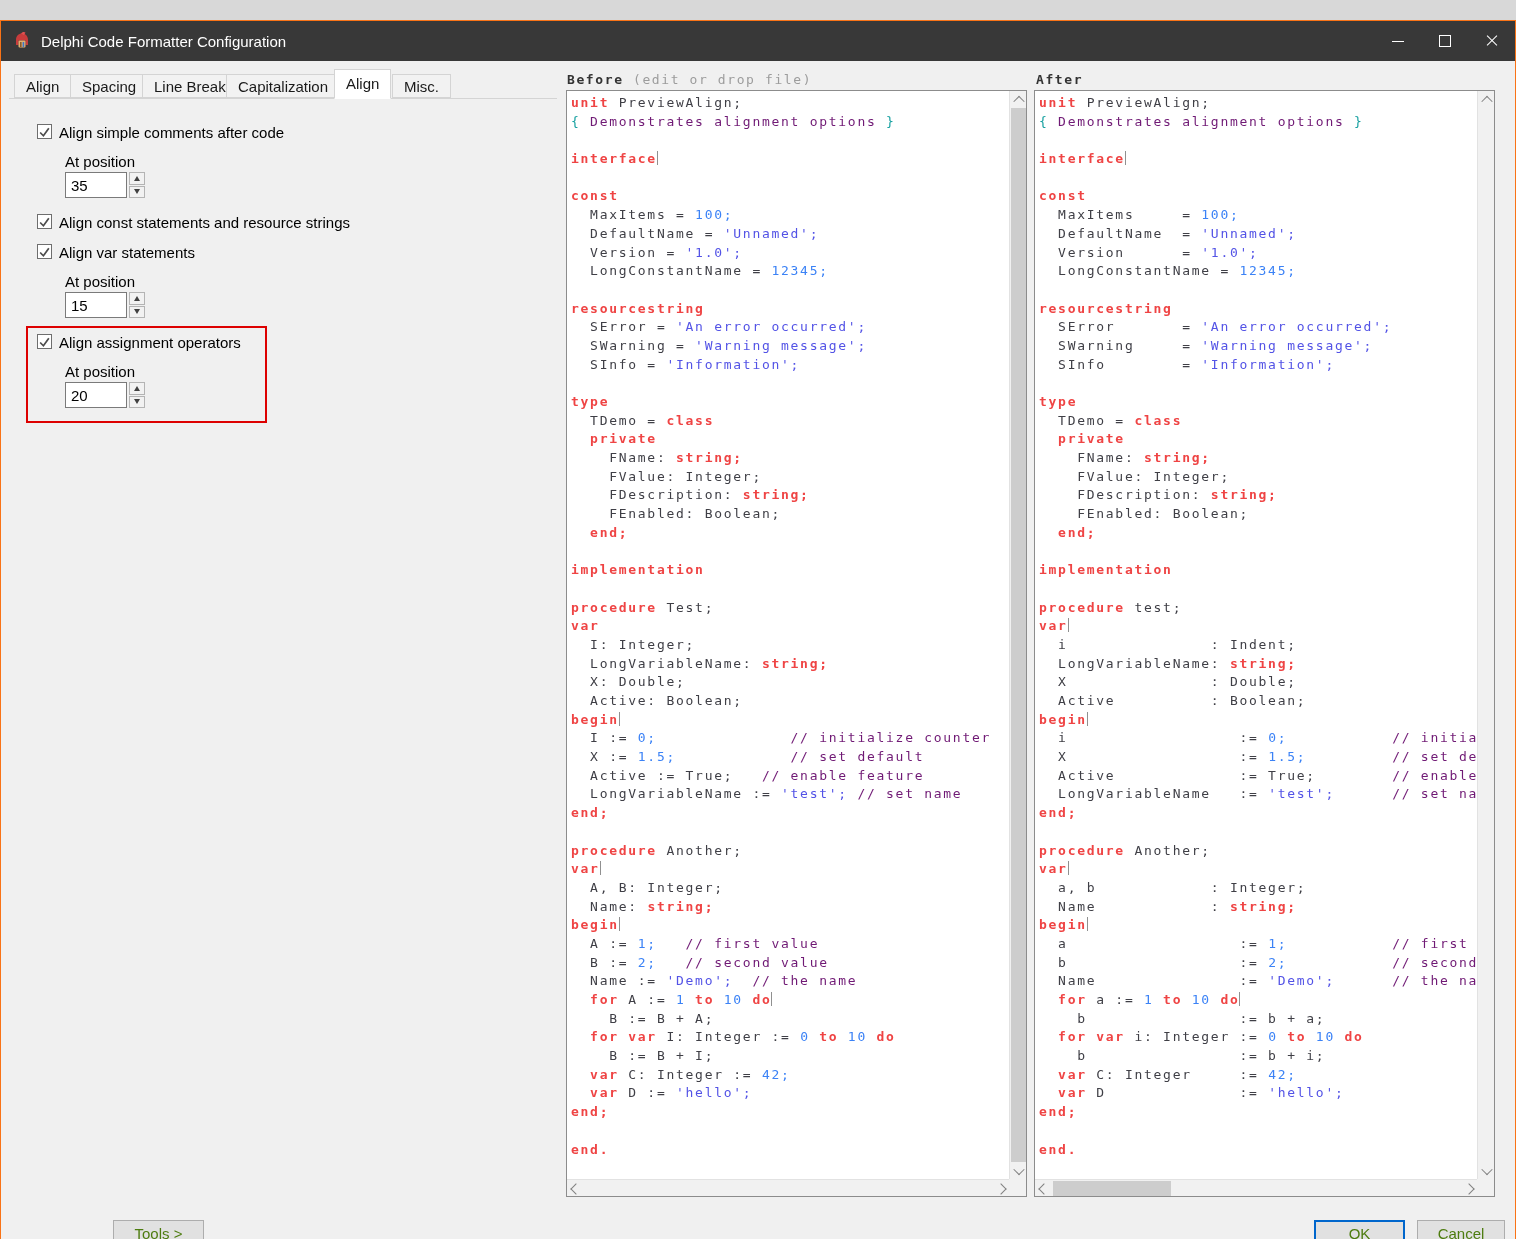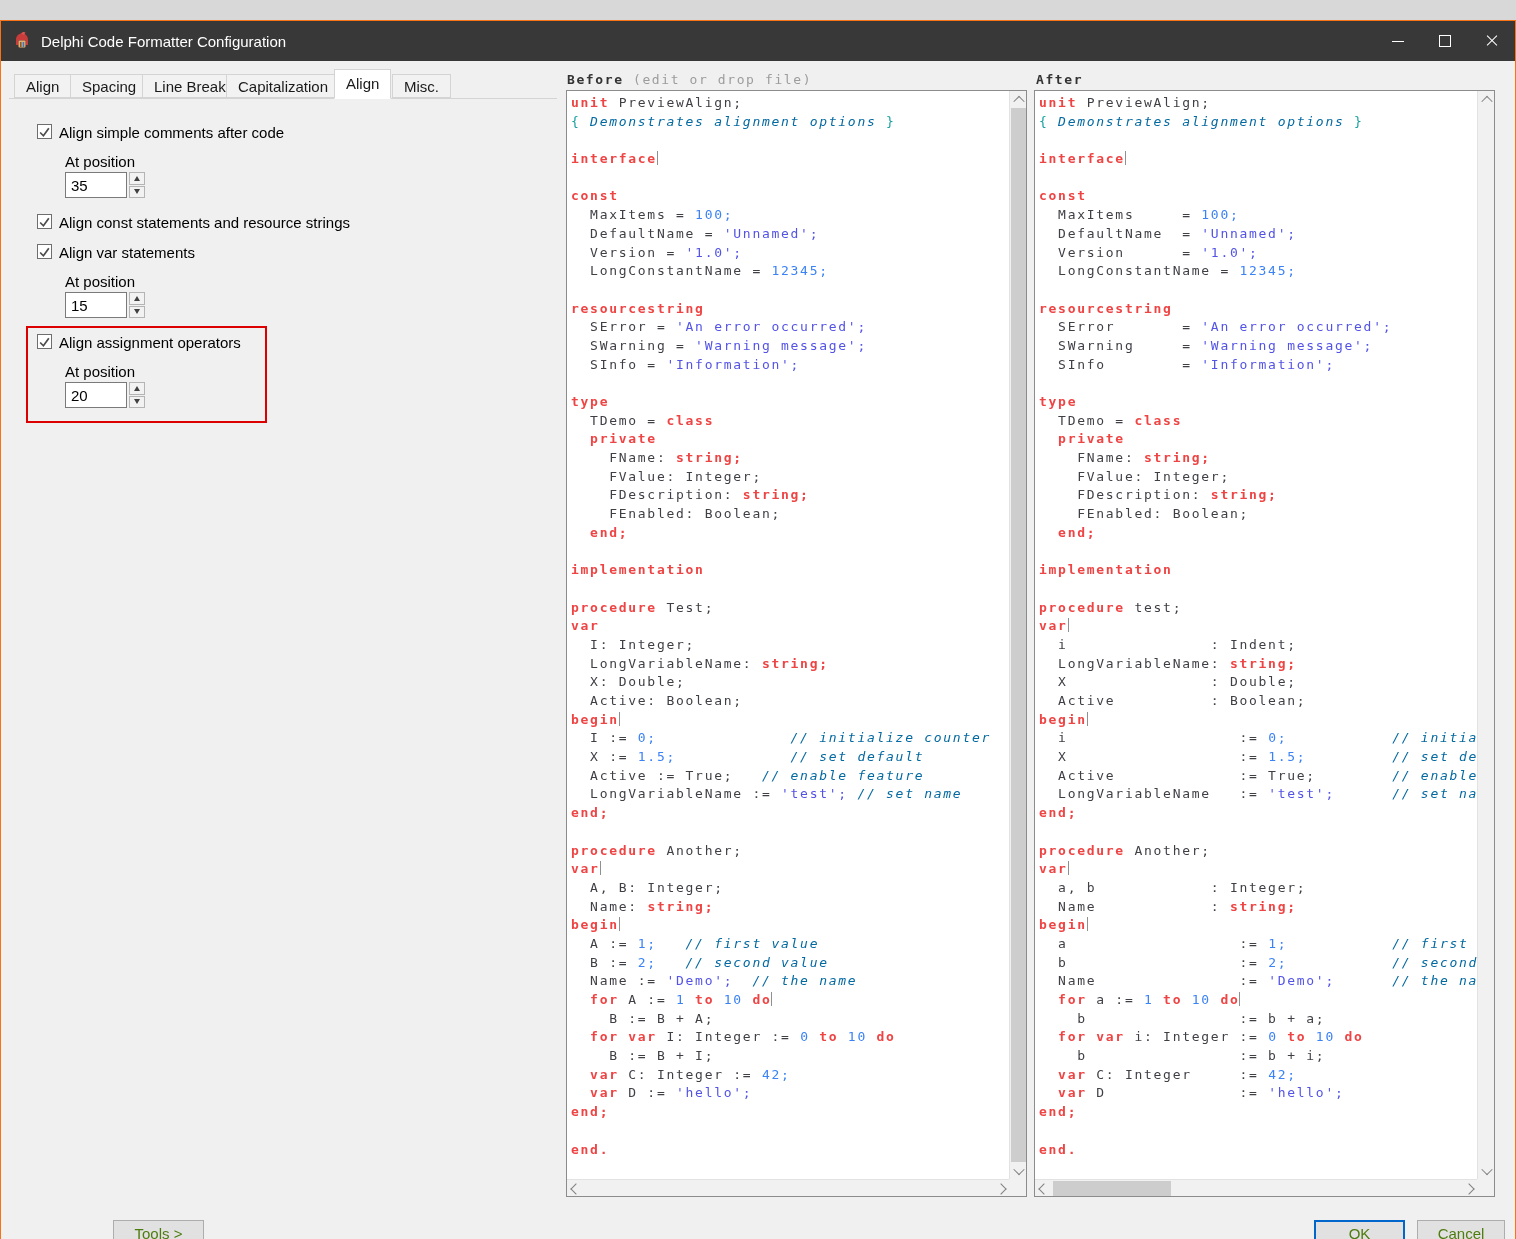--- a/index.html
+++ b/index.html
@@ -44,21 +44,21 @@
   .panel-label b{font-weight:bold;color:#333;}
   .panel-label .hint{color:#9c9c9c;font-weight:normal;}
   .codepanel{position:absolute;width:461px;height:1107px;background:#ffffff;border:1px solid #8c8c8c;box-sizing:border-box;
              display:grid;grid-template-columns:1fr 17px;grid-template-rows:1fr 17px;}
   .codearea{grid-column:1;grid-row:1;overflow:hidden;padding:3px 0 0 4px;}
   .cl{white-space:pre;height:18.7px;line-height:18.7px;font-family:"DejaVu Sans Mono",monospace;font-size:13px;letter-spacing:1.72px;}
   .tk-k{color:#ef4444;font-weight:bold;}
   .tk-i{color:#3f3f46;}
   .tk-n{color:#3b82f6;}
   .tk-s{color:#5353e6;}
-  .tk-c{color:#0369a1;font-style:italic;}
+  .tk-c{color:#701a75;}
   .tk-b{color:#16a0a0;}
   .tk-w{display:inline-block;width:1px;height:14px;background:#909090;vertical-align:-2px;}
   .vscroll{grid-column:2;grid-row:1;position:relative;background:#f1f1f1;border-left:1px solid #e2e2e2;}
   .hscroll{grid-column:1;grid-row:2;position:relative;background:#f1f1f1;border-top:1px solid #e2e2e2;}
   .sb-corner{grid-column:2;grid-row:2;background:#f1f1f1;}
   .sb-arrow{position:absolute;width:17px;height:17px;display:flex;align-items:center;justify-content:center;}
   .chev{width:7px;height:7px;border-left:1.5px solid #818181;border-bottom:1.5px solid #818181;}
   .chev.up{transform:rotate(135deg) translate(1px,-1px);}
   .chev.dn{transform:rotate(-45deg) translate(1px,-1px);}
   .chev.lf{transform:rotate(45deg);}

